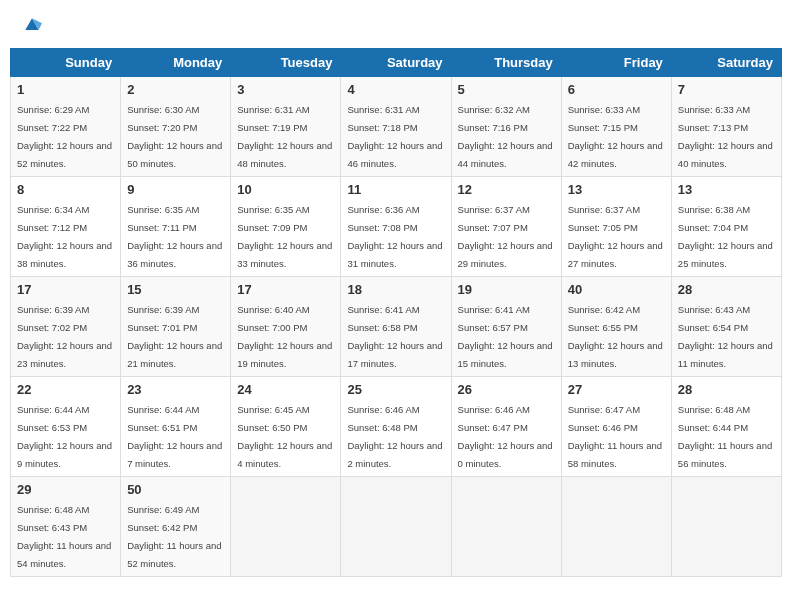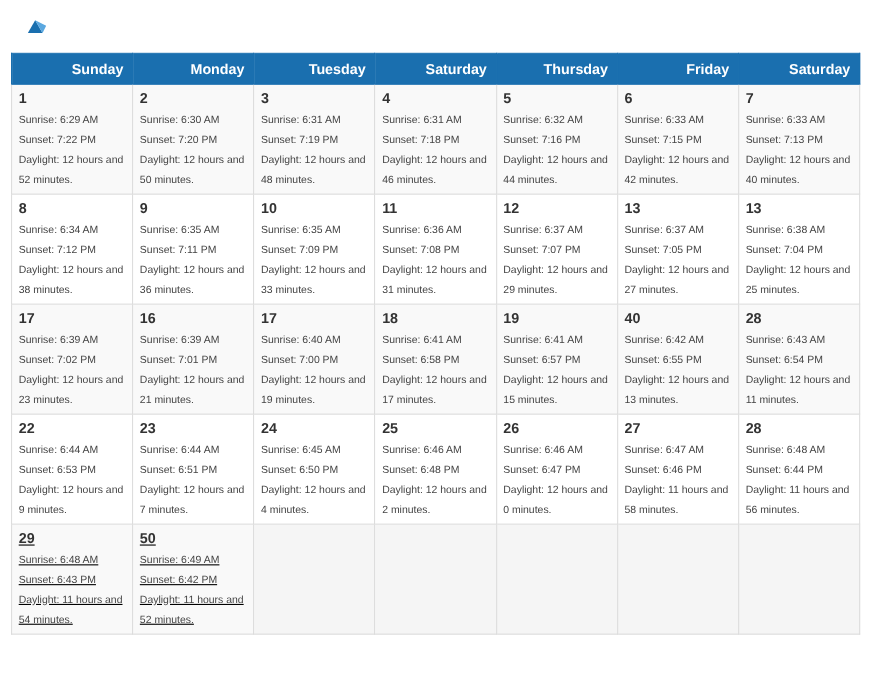--- a/index.html
+++ b/index.html
@@ -91,21 +91,20 @@
     .day-info {
       font-size: 9.5px;
       color: #444;
       line-height: 1.4;
     }
     .empty-cell {
       background: #f5f5f5 !important;
     }
     .last-row td {
       height: 75px;
-      text-decoration: underline;
     }
   </style>
 </head>
 <body>
 
 <div class="header">
   <div class="logo">
     <div class="logo-text">
       <span class="logo-general"></span>
       <svg class="logo-icon" viewBox="0 0 24 24">
@@ -193,21 +192,21 @@
         <span class="day-number">13</span>
         <span class="day-info">Sunrise: 6:38 AM<br>Sunset: 7:04 PM<br>Daylight: 12 hours and 25 minutes.</span>
       </td>
       </tr>
       <tr>
         <td>
         <span class="day-number">17</span>
         <span class="day-info">Sunrise: 6:39 AM<br>Sunset: 7:02 PM<br>Daylight: 12 hours and 23 minutes.</span>
       </td>
         <td>
-        <span class="day-number">16</span>
+        <span class="day-number">15</span>
         <span class="day-info">Sunrise: 6:39 AM<br>Sunset: 7:01 PM<br>Daylight: 12 hours and 21 minutes.</span>
       </td>
         <td>
         <span class="day-number">17</span>
         <span class="day-info">Sunrise: 6:40 AM<br>Sunset: 7:00 PM<br>Daylight: 12 hours and 19 minutes.</span>
       </td>
         <td>
         <span class="day-number">18</span>
         <span class="day-info">Sunrise: 6:41 AM<br>Sunset: 6:58 PM<br>Daylight: 12 hours and 17 minutes.</span>
       </td>

